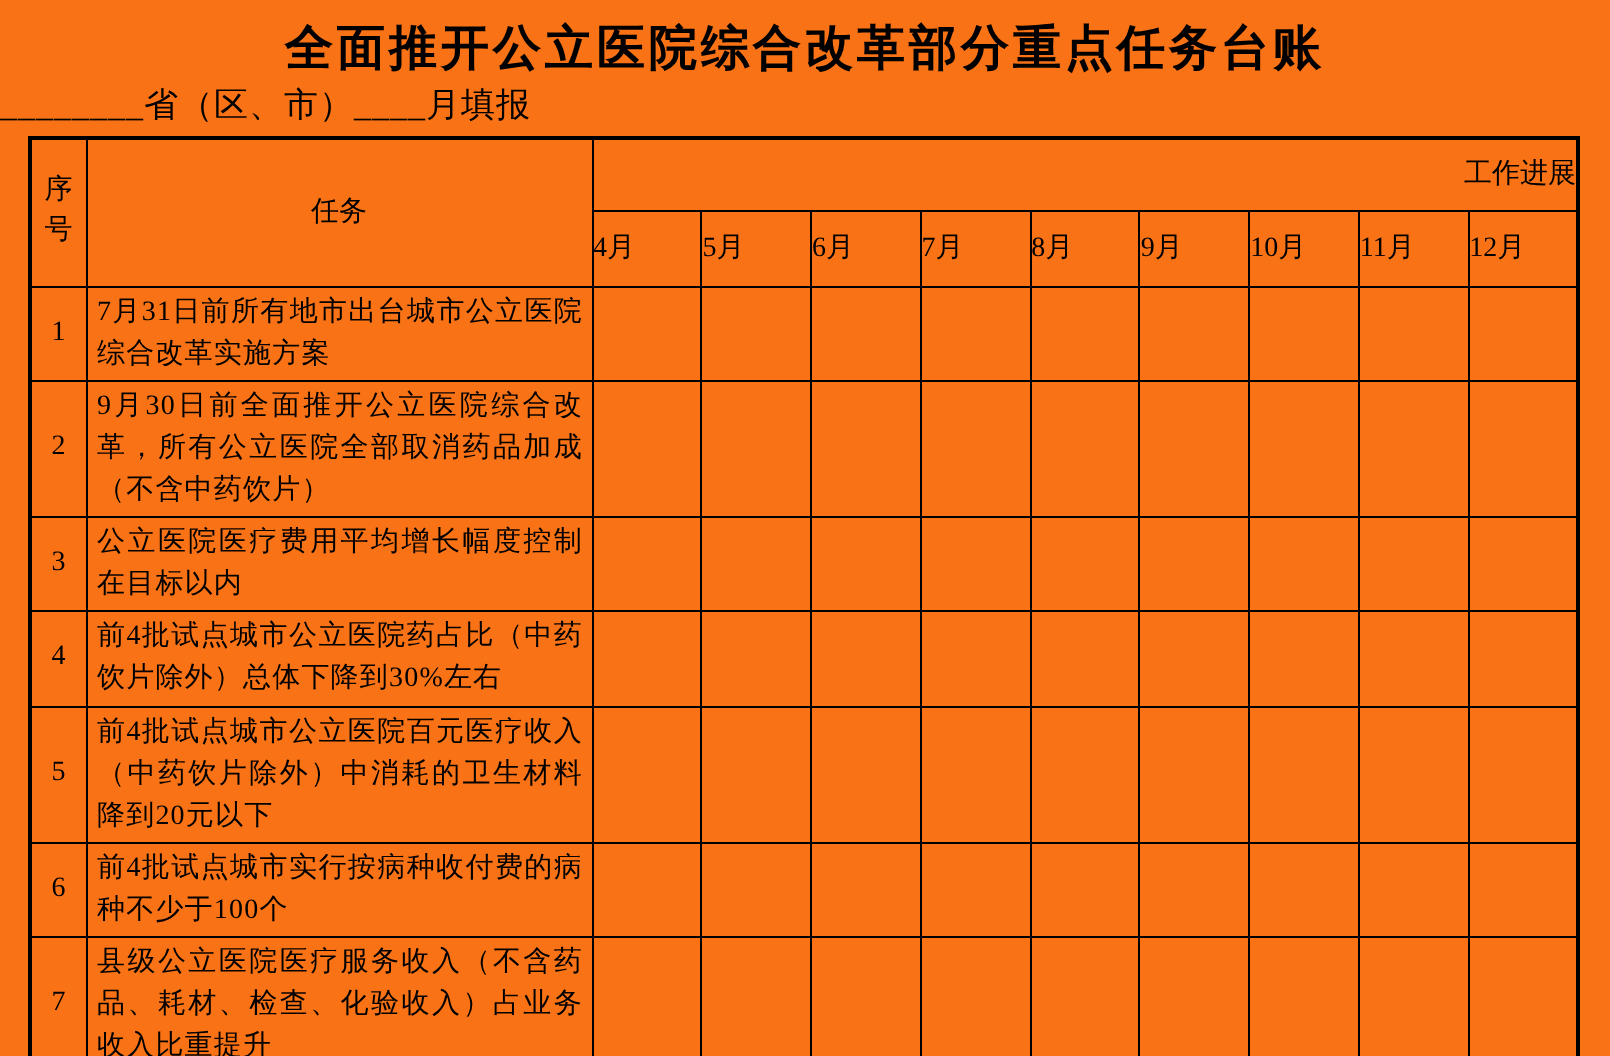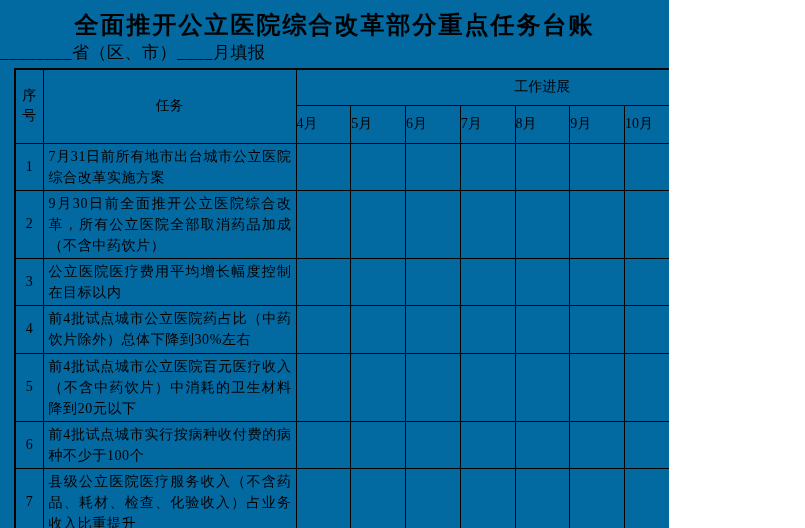--- a/index.html
+++ b/index.html
@@ -1,20 +1,20 @@
 <!DOCTYPE html>
 <html><head>
 <meta charset="utf-8">
 <style>
   * { margin: 0; padding: 0; box-sizing: border-box; }
   html, body { background: #fff; }
   .page {
-    width: 669px;
+    width: 805px;
     height: 528px;
-    background: #0369a1;
+    background: #f97316;
     color: #000;
     font-family: "Liberation Serif", "DejaVu Serif", serif;
     overflow: hidden;
     position: relative;
   }
   .doc-title {
     margin-top: 10px;
     text-align: center;
     font-size: 24px;
     font-weight: bold;
@@ -47,21 +47,21 @@
     line-height: 20px;
     padding: 13px 6px;
     word-break: break-all;
   }
   th.h-task {
     width: 253px;
     text-align: center;
   }
   th.h-progress {
     height: 36px;
-    text-align: center;
+    text-align: right;
   }
   tr.months-row th {
     height: 38px;
     width: 55px;
     text-align: left;
   }
   td.cell-index {
     text-align: center;
   }
   td.cell-task {
@@ -147,21 +147,21 @@
           <td class="cell-month"></td>
           <td class="cell-month"></td>
           <td class="cell-month"></td>
           <td class="cell-month"></td>
           <td class="cell-month"></td>
           <td class="cell-month"></td>
           <td class="cell-month"></td>
         </tr>
         <tr style="height: 62px;">
           <td class="cell-index">5</td>
-          <td class="cell-task">前4批试点城市公立医院百元医疗收入（不含中药饮片）中消耗的卫生材料降到20元以下</td>
+          <td class="cell-task">前4批试点城市公立医院百元医疗收入（中药饮片除外）中消耗的卫生材料降到20元以下</td>
           <td class="cell-month"></td>
           <td class="cell-month"></td>
           <td class="cell-month"></td>
           <td class="cell-month"></td>
           <td class="cell-month"></td>
           <td class="cell-month"></td>
           <td class="cell-month"></td>
           <td class="cell-month"></td>
           <td class="cell-month"></td>
         </tr>

